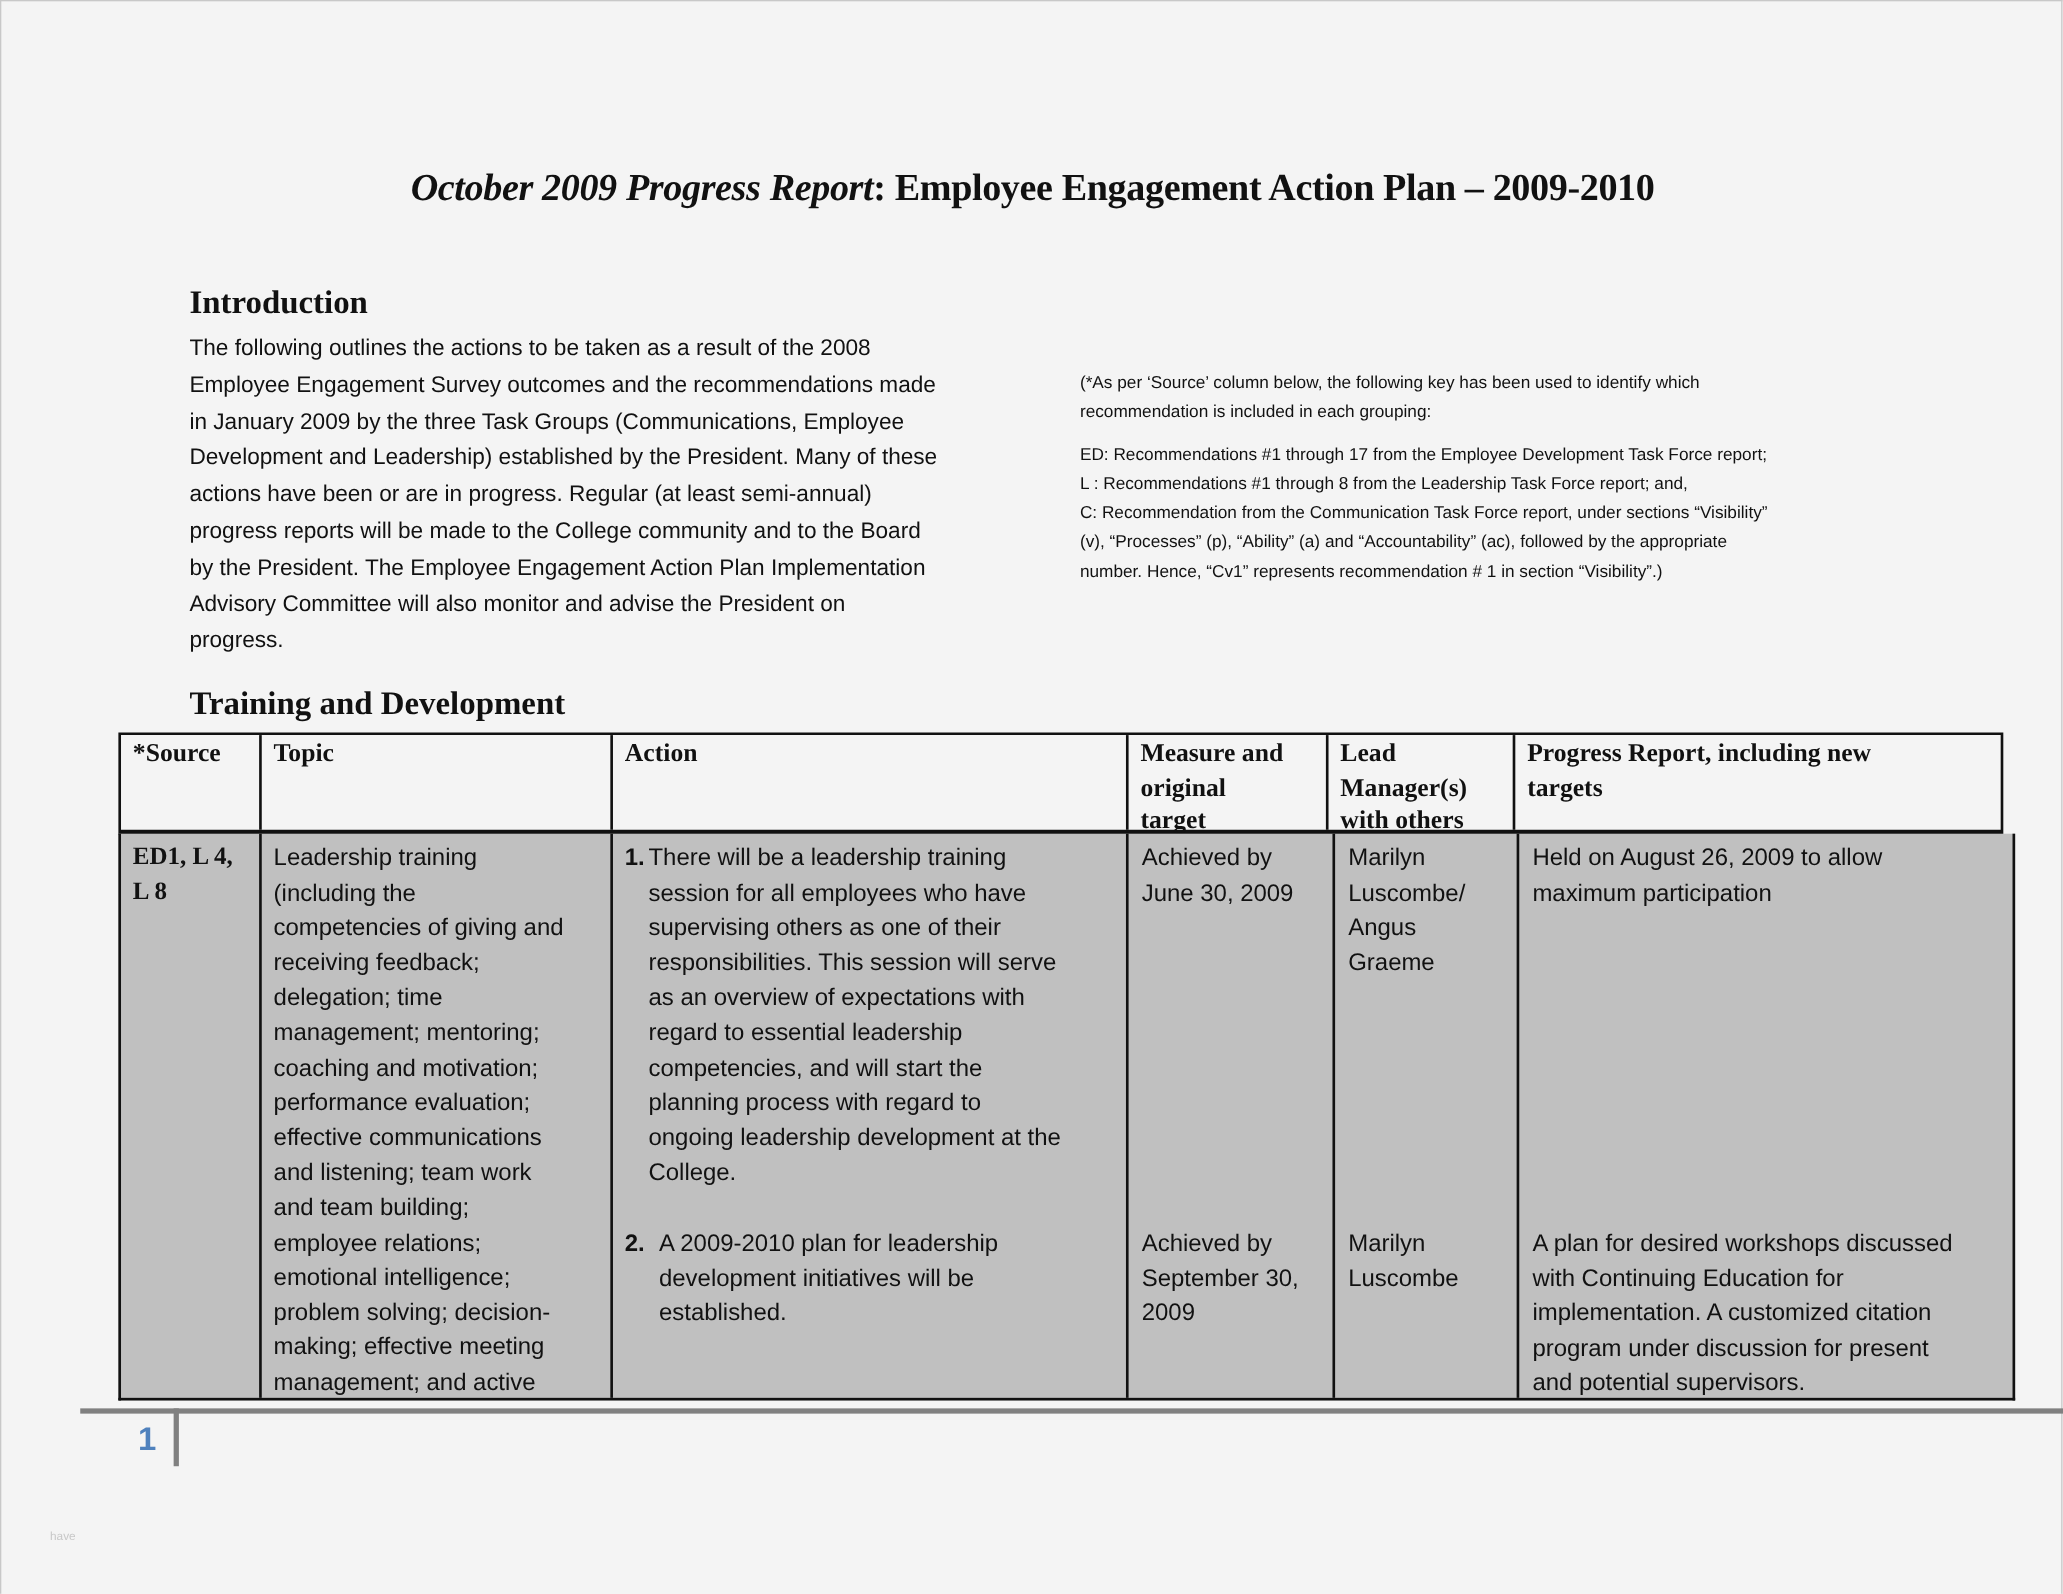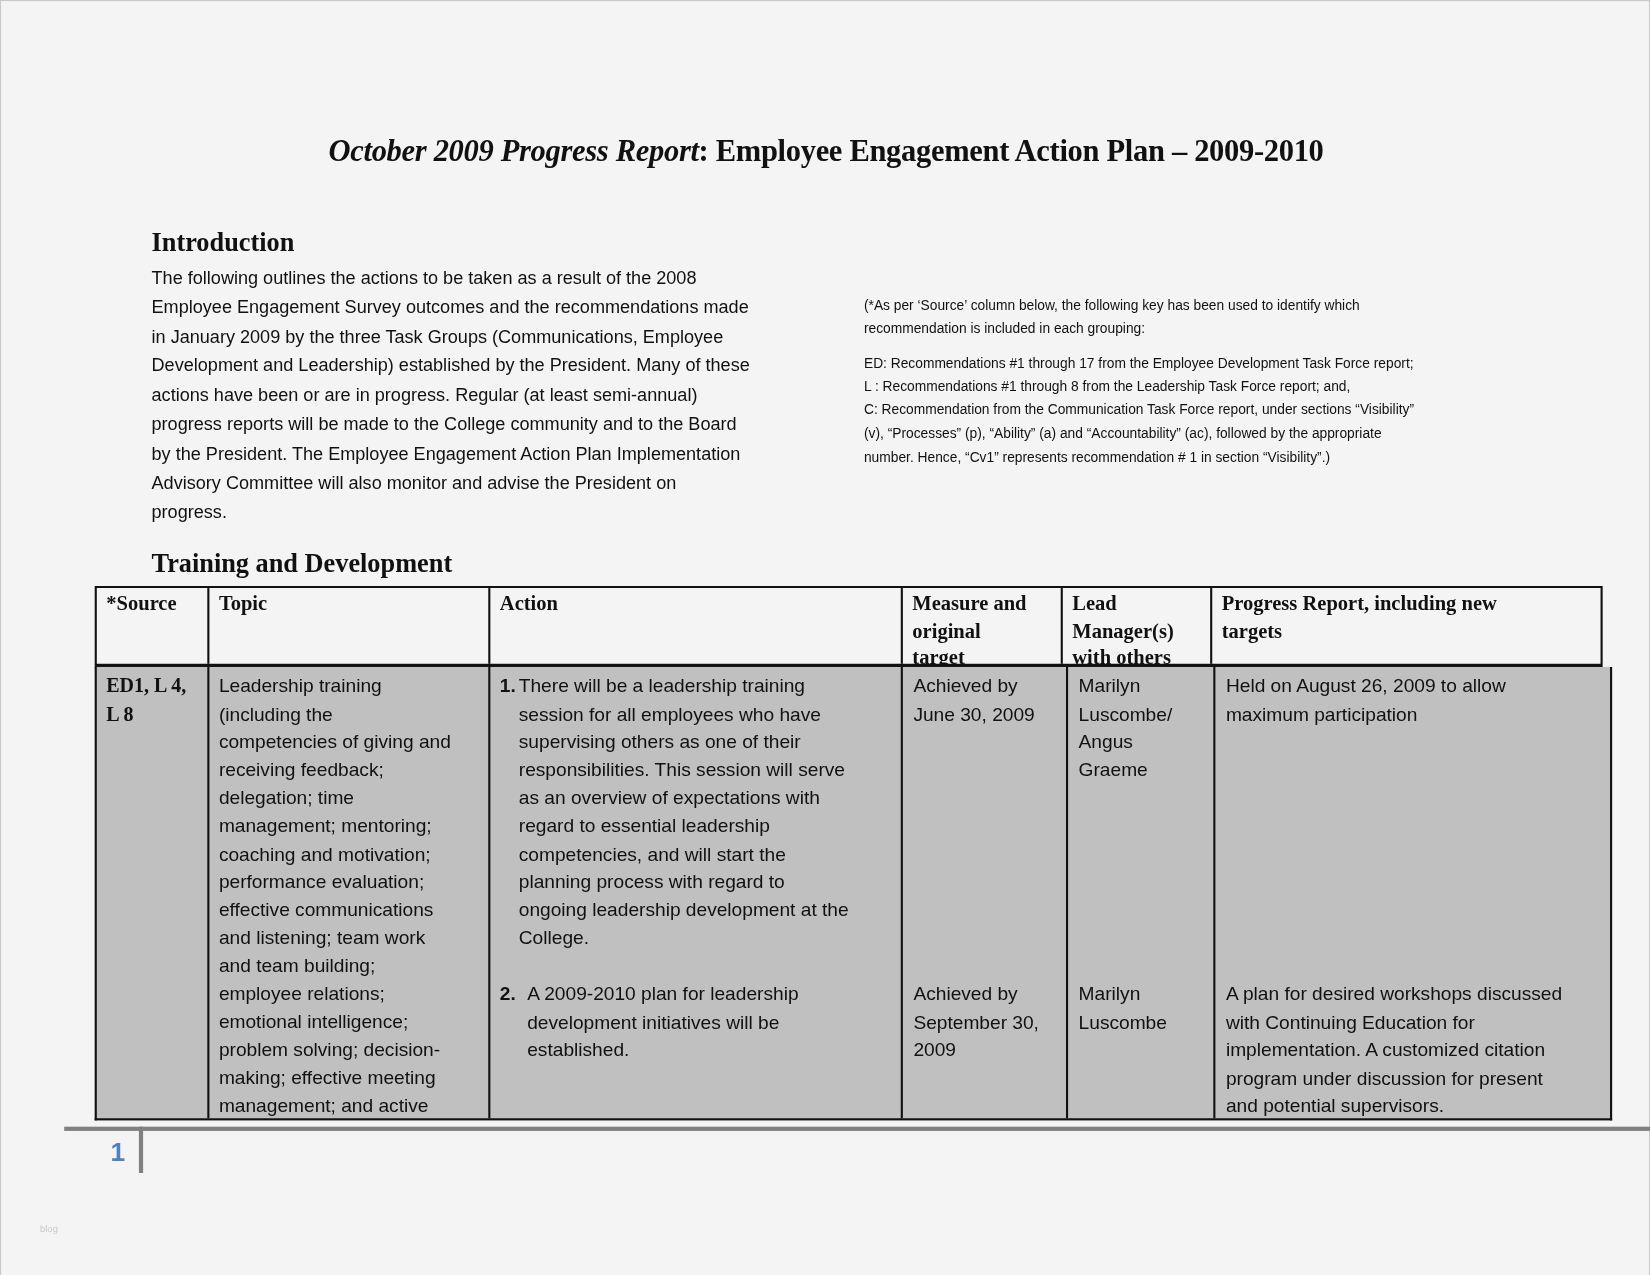--- a/index.html
+++ b/index.html
@@ -242,14 +242,14 @@
       <div>with Continuing Education for</div>
       <div>implementation. A customized citation</div>
       <div>program under discussion for present</div>
       <div>and potential supervisors.</div>
     </div>
   </div>
 
   <div class="abs footer-line"></div>
   <div class="abs footer-tick"></div>
   <div class="abs page-num">1</div>
-  <div class="abs watermark">blog</div>
+  <div class="abs watermark">have</div>
 </div>
 
 </body></html>

